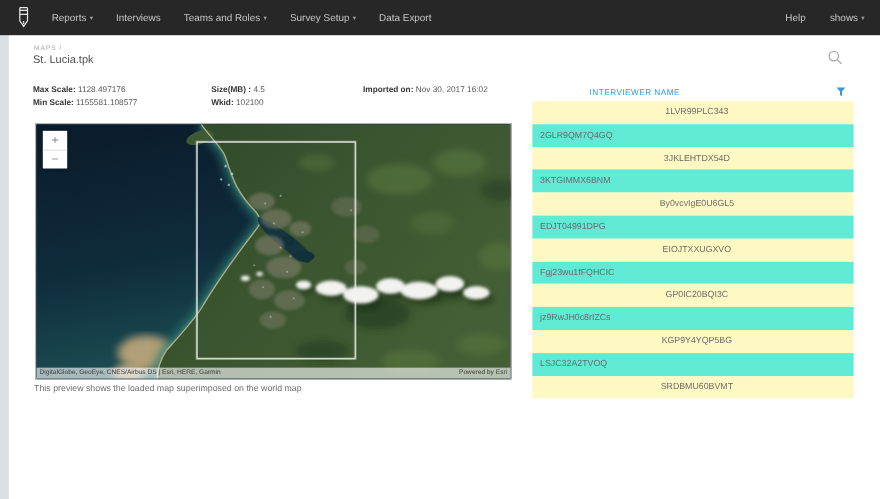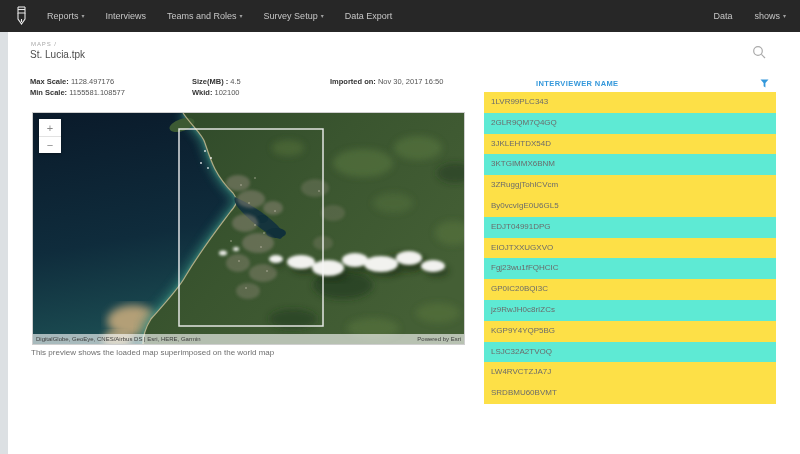--- a/index.html
+++ b/index.html
@@ -33,24 +33,24 @@
   .map-wrap svg.basemap{position:absolute;top:0;left:0;}
   .zoomctl{position:absolute;top:6px;left:6px;width:22px;background:#fff;box-shadow:0 1px 3px rgba(0,0,0,.35);z-index:5;}
   .zoomctl .zbtn{display:block;width:22px;height:17px;border:none;background:#fff;color:#8a8a8a;font-size:11px;line-height:16px;text-align:center;padding:0;cursor:pointer;font-family:"Liberation Sans",sans-serif;}
   .zoomctl .zbtn + .zbtn{border-top:1px solid #e2e2e2;}
   .attrib{position:absolute;bottom:0;left:0;right:0;height:10px;background:rgba(255,255,255,.62);
     display:flex;justify-content:space-between;align-items:center;padding:0 3px;font-size:6px;color:#3c3c3c;z-index:4;white-space:nowrap;}
   .map-caption{position:absolute;top:348px;left:31px;font-size:8px;color:#6f6f6f;}
   
   .panel{position:absolute;left:484px;top:75px;width:292px;}
   .panel-head{height:17px;display:flex;justify-content:space-between;align-items:center;padding:0 7px 0 6px;}
-  .panel-head-label{font-size:7.5px;font-weight:700;color:#3498db;letter-spacing:.4px;padding-left:46px;}
+  .panel-head-label{font-size:7.5px;font-weight:400;color:#3498db;letter-spacing:.4px;padding-left:46px;}
   .filter-btn{width:9px;height:9px;cursor:pointer;display:flex;align-items:center;}
   .row{height:20.8px;line-height:20.8px;font-size:8px;color:#6b6b6b;padding-left:7px;box-sizing:border-box;cursor:pointer;white-space:nowrap;overflow:hidden;}
-  .row.odd{background:#fde047;}
+  .row.odd{background:#fef9c3;text-align:center;}
   .row.even{background:#5eead4;}
 </style>
 </head>
 <body>
 
 <div class="navbar">
   <span class="logo">
     <svg width="14" height="22" viewBox="0 0 14 22">
       <g stroke="#e8e8e8" stroke-width="1.1" fill="none">
         <path d="M4 2 h7"></path>
@@ -60,21 +60,21 @@
         <path d="M7.5 14 v3"></path>
       </g>
     </svg>
   </span>
   <span class="nav-item"><span>Reports</span><span class="caret">▾</span></span>
   <span class="nav-item"><span>Interviews</span></span>
   <span class="nav-item"><span>Teams and Roles</span><span class="caret">▾</span></span>
   <span class="nav-item"><span>Survey Setup</span><span class="caret">▾</span></span>
   <span class="nav-item"><span>Data Export</span></span>
   <span class="nav-right">
-    <span class="nav-item">Data</span>
+    <span class="nav-item">Help</span>
     <span class="nav-item"><span>shows</span><span class="caret">▾</span></span>
   </span>
 </div>
 
 <div class="left-strip"></div>
 
 <div class="breadcrumb">MAPS /</div>
 <div class="page-title">St. Lucia.tpk</div>
 <span class="search-btn">
   <svg width="15" height="15" viewBox="0 0 15 15">
@@ -85,21 +85,21 @@
 
 <div class="meta c1">
   <div><b>Max Scale:</b> <span>1128.497176</span></div>
   <div><b>Min Scale:</b> <span>1155581.108577</span></div>
 </div>
 <div class="meta c2">
   <div><b>Size(MB) :</b> <span>4.5</span></div>
   <div><b>Wkid:</b> <span>102100</span></div>
 </div>
 <div class="meta c3">
-  <div><b>Imported on:</b> <span>Nov 30, 2017 16:50</span></div>
+  <div><b>Imported on:</b> <span>Nov 30, 2017 16:02</span></div>
 </div>
 
 <div class="map-wrap">
   <svg class="basemap" width="431" height="231" viewBox="0 0 431 231">
     <defs>
       <linearGradient id="og" x1="0" y1="0" x2="0.35" y2="1">
         <stop offset="0" stop-color="#0a1a2a"></stop>
         <stop offset="0.55" stop-color="#0f2c3c"></stop>
         <stop offset="1" stop-color="#1e5356"></stop>
       </linearGradient>
@@ -235,25 +235,23 @@
       <svg width="9" height="9" viewBox="0 0 9 9">
         <path d="M0.5,0.5 h8 l-3.1,3.6 v4.4 l-1.8,-1.2 v-3.2 Z" fill="#3498db"></path>
       </svg>
     </span>
   </div>
   <div id="interviewer-list">
       <div class="row odd">1LVR99PLC343</div>
       <div class="row even">2GLR9QM7Q4GQ</div>
       <div class="row odd">3JKLEHTDX54D</div>
       <div class="row even">3KTGIMMX6BNM</div>
-      <div class="row odd">3ZRuggjTohICVcm</div>
       <div class="row odd">By0vcvIgE0U6GL5</div>
       <div class="row even">EDJT04991DPG</div>
       <div class="row odd">EIOJTXXUGXVO</div>
       <div class="row even">Fgj23wu1fFQHCIC</div>
       <div class="row odd">GP0IC20BQI3C</div>
       <div class="row even">jz9RwJH0c8rIZCs</div>
       <div class="row odd">KGP9Y4YQP5BG</div>
       <div class="row even">LSJC32A2TVOQ</div>
-      <div class="row odd">LW4RVCTZJA7J</div>
       <div class="row odd">SRDBMU60BVMT</div>
     </div>
 </div>
 
 </body></html>

